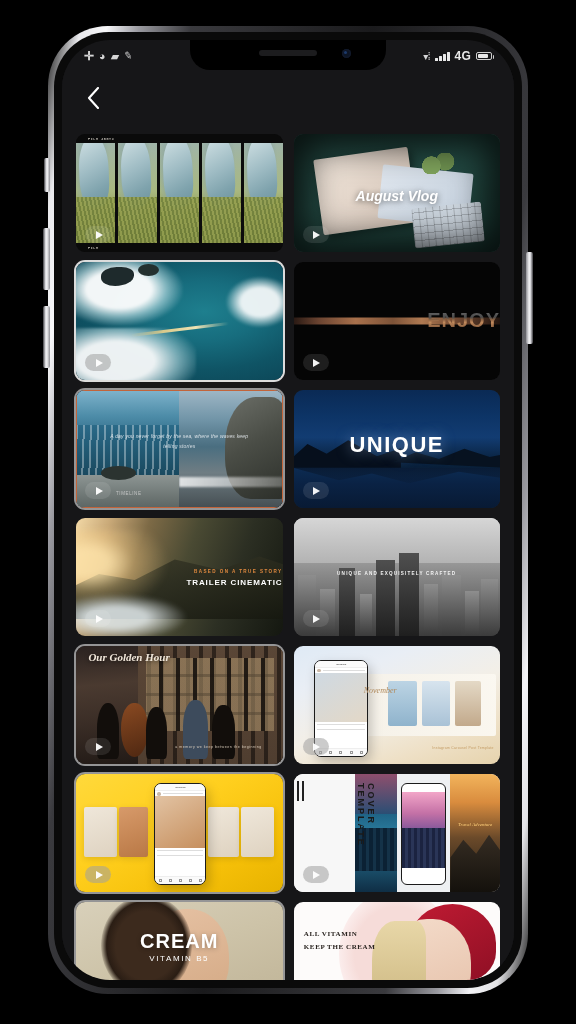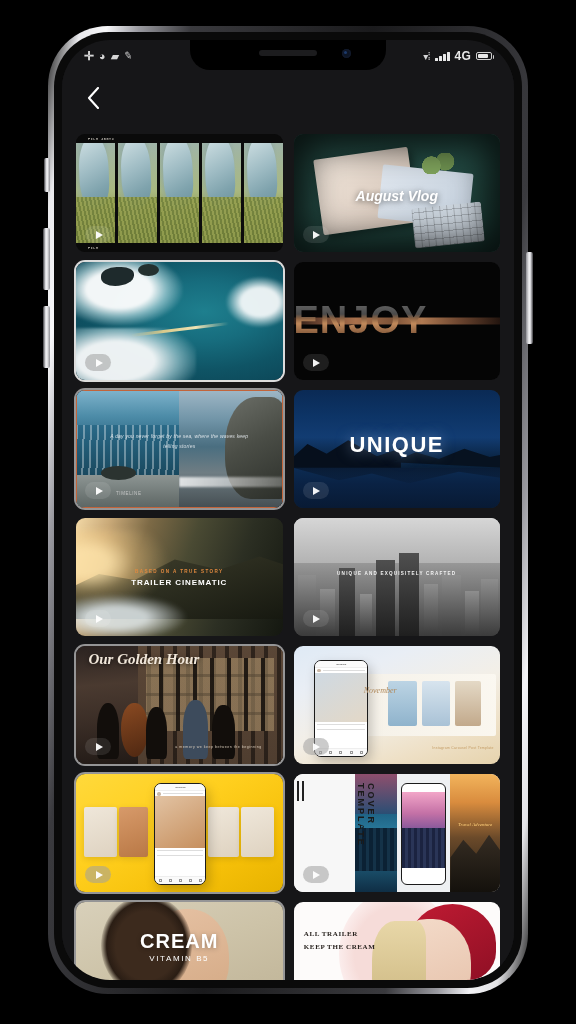--- a/index.html
+++ b/index.html
@@ -242,22 +242,22 @@
   .cap-daily .l2 { margin-top:1px; font-size:9px; font-style:italic;
     color:#d9c07a; letter-spacing:1px; }
 
   
   .enjoy { position:absolute; inset:0; background:#050505; }
   .enjoy .bar { position:absolute; left:0; right:0; top:50%; height:7px;
     transform: translateY(-50%);
     background: linear-gradient(90deg,#2a1a14 0%, #6b4431 12%, #a9714c 30%, #7d5338 48%,
                 #b07a52 62%, #6d4630 80%, #23150f 100%);
     filter: blur(.6px); }
-  .cap-enjoy { left:0; right:0; top:50%; transform: translateY(-52%); text-align:left;
-    font-size: 38px; font-weight: 800; letter-spacing: 1px;
+  .cap-enjoy { left:0; right:0; top:50%; transform: translateY(-52%); text-align:right;
+    font-size: 20px; font-weight: 800; letter-spacing: 1px;
     color: transparent;
     background: linear-gradient(180deg,#6f6f6f 0%,#4a4a4a 36%,#8a6243 46%,#c28a5c 58%,#5c3b27 100%);
     -webkit-background-clip: text; background-clip: text;
     font-family: "Liberation Sans", sans-serif; }
 
   
   .splitbeach { position:absolute; inset:0; display:flex; background:#0c0f14; }
   .sb-half { flex:1; position:relative; overflow:hidden; }
   .sb-a { background: linear-gradient(180deg,#7fb3cc 0%, #4d8ca8 22%, #2f6a86 42%, #6b8694 62%, #93a2a6 100%); }
   .sb-a .sea { position:absolute; left:0; right:0; top:30%; bottom:26%;
@@ -303,21 +303,21 @@
                 #4a4a33 50%, #2c2f23 72%, #141710 100%); }
   .trailer .ridge { position:absolute; left:-4%; right:-4%; top:24%; height:62%;
     background: linear-gradient(160deg,#4d4a33 0%,#2e2f21 48%,#15170f 100%);
     clip-path: polygon(0 58%, 14% 38%, 30% 46%, 48% 18%, 68% 32%, 86% 14%, 100% 28%, 100% 100%, 0 100%); }
   .trailer .glow { position:absolute; left:-10%; top:10%; width:54%; height:70%;
     background: radial-gradient(ellipse at 30% 40%, rgba(255,228,170,.85) 0 18%, rgba(255,214,140,.35) 40%, transparent 72%);
     filter: blur(3px); }
   .trailer .foam { position:absolute; left:-4%; bottom:-4%; width:58%; height:40%;
     background: radial-gradient(ellipse at 40% 50%, rgba(230,238,240,.85) 0 30%, transparent 70%);
     filter: blur(2px); }
-  .cap-trailer { left:0; right:0; top:43%; text-align:center; }
+  .cap-trailer { left:0; right:0; top:43%; text-align:right; }
   .cap-trailer .sub { font-size:4.6px; color:#e0893f; letter-spacing:1.4px; font-weight:700; }
   .cap-trailer .main { margin-top:4px; font-size:8px; font-weight:800; letter-spacing:.9px; }
 
   
   .bwcity { position:absolute; inset:0;
     background: linear-gradient(180deg,#cfcfcf 0%, #a9a9a9 26%, #8c8c8c 46%, #6e6e6e 68%, #3c3c3c 100%); }
   .bwcity .sky { position:absolute; left:0; right:0; top:0; height:38%;
     background: linear-gradient(180deg,#d6d6d6,#b3b3b3); }
   .bwcity .b { position:absolute; bottom:0; background: linear-gradient(180deg,#8e8e8e,#3b3b3b); }
   .bwcity .tall { background: linear-gradient(180deg,#4f4f4f,#1f1f1f); }
@@ -329,21 +329,21 @@
     background: linear-gradient(175deg,#2a2220 0%, #4a3a30 30%, #3a2d26 58%, #1b1512 100%); }
   .golden .wall { position:absolute; left:30%; right:0; top:0; bottom:0;
     background: repeating-linear-gradient(90deg, rgba(90,70,54,.8) 0 9px, rgba(42,32,25,.9) 9px 13px),
                 linear-gradient(180deg,#5a4838,#241c16); }
   .golden .win { position:absolute; left:34%; right:4%; top:10%; height:62%;
     background: repeating-linear-gradient(90deg, rgba(176,150,110,.45) 0 13px, rgba(30,24,18,.95) 13px 17px),
                 repeating-linear-gradient(0deg, rgba(176,150,110,.18) 0 16px, rgba(30,24,18,.6) 16px 19px); }
   .golden .p { position:absolute; bottom:4%; background:#120e0b; border-radius:45% 45% 12% 12%; }
   .golden .cello { position:absolute; left:22%; bottom:6%; width:13%; height:46%;
     background: linear-gradient(160deg,#8a4a22,#4e2711); border-radius:46% 46% 50% 50%; }
-  .cap-golden { left:6%; top:4%; font-size:15px; font-style:italic; font-weight:600;
+  .cap-golden { left:6%; top:4%; font-size:11px; font-style:italic; font-weight:600;
     color:#f1e7da; text-shadow: 0 1px 4px rgba(0,0,0,.6);
     font-family: "Liberation Serif", serif; }
   .cap-golden-sub { left:44%; right:6%; bottom:13%; font-size:3.6px; color:#e6d8c6;
     letter-spacing:.5px; opacity:.85; text-align:center; }
 
   
   .igmock { position:absolute; inset:0;
     background: linear-gradient(160deg,#dfeaf5 0%, #e9eef5 24%, #f3efe7 52%, #eee0c6 78%, #e6d3ad 100%); }
   .igmock .strip { position:absolute; left:24%; right:2%; top:24%; height:52%;
     background: linear-gradient(90deg,#f5f1e8,#fbf8f1); border-radius:2px; opacity:.95; }
@@ -745,21 +745,21 @@
         <div class="card">
           <div class="thumb">
             <div class="flowers">
               <div class="blob"></div>
                 <div class="hat"></div>
               <div class="facef"></div>
                 <div class="hairf"></div>
             </div>
           </div>
           <div class="cap cap-flowers">
-            <div>ALL TRAILER</div>
+            <div>ALL VITAMIN</div>
             <div>KEEP THE CREAM</div>
           </div>
 
         </div>
 
       </div>
     </div>
   </div>
 </div>
 

